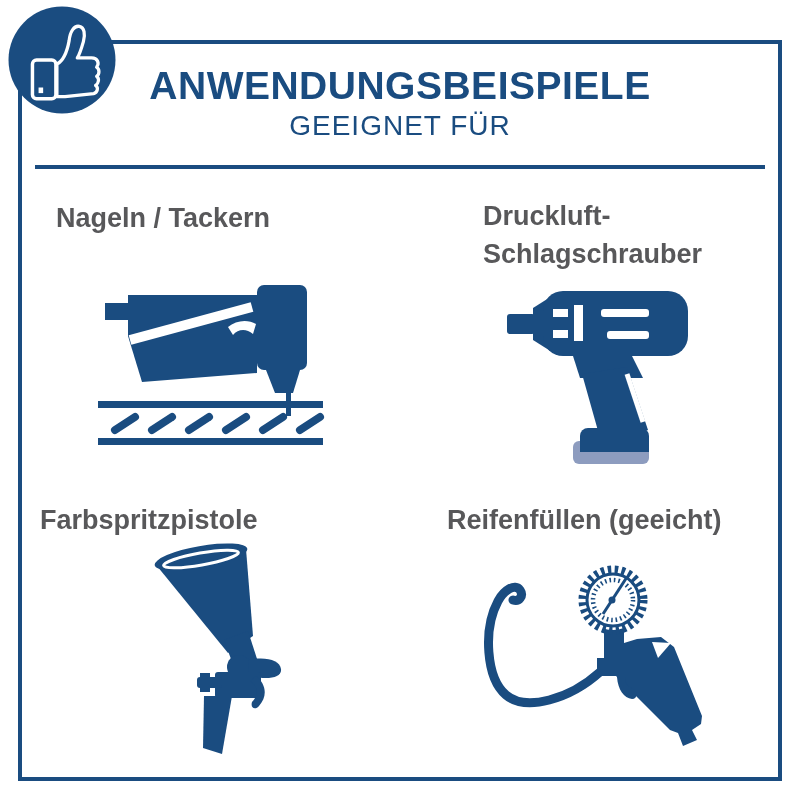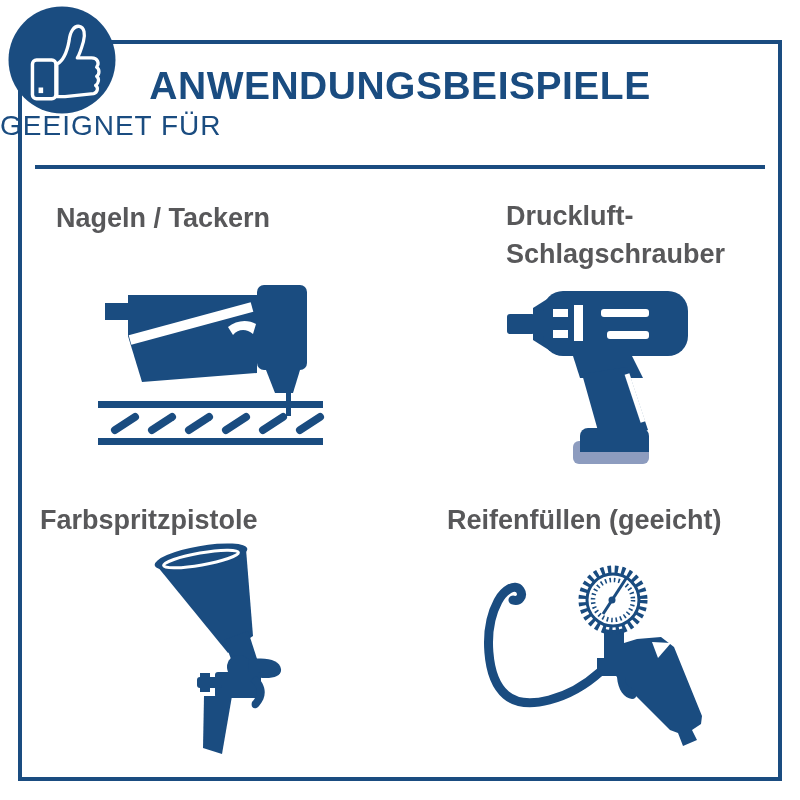--- a/index.html
+++ b/index.html
@@ -15,30 +15,30 @@
   .frame{
     position:absolute;left:18px;top:40px;width:756px;height:733px;
     border:4px solid var(--blue);background:#fff;box-sizing:content-box;
   }
   .badge{position:absolute;left:8px;top:6px;width:108px;height:108px;z-index:5;}
   .title{
     position:absolute;left:0;top:64px;width:800px;text-align:center;
     color:var(--blue);font-size:39px;font-weight:bold;letter-spacing:0.5px;z-index:2;
   }
   .subtitle{
-    position:absolute;left:0;top:110px;width:800px;
+    position:absolute;left:0;top:110px;width:800px;text-align:center;
     color:var(--blue);font-size:28px;font-weight:400;letter-spacing:1px;z-index:2;
   }
   .divider{position:absolute;left:35px;top:165px;width:730px;height:4px;background:var(--blue);z-index:2;}
   .item-label{
     position:absolute;color:var(--gray);font-weight:bold;font-size:27px;
     line-height:1.42;z-index:2;
   }
   .lbl-1{left:56px;top:199px;width:300px;}
-  .lbl-2{left:506px;top:197px;width:230px;}
+  .lbl-2{left:483px;top:197px;width:230px;}
   .lbl-3{left:40px;top:501px;width:300px;}
   .lbl-4{left:447px;top:501px;width:300px;}
   .icon{position:absolute;z-index:3;}
   .icon-nailgun{left:90px;top:270px;width:280px;height:200px;}
   .icon-wrench{left:480px;top:270px;width:240px;height:210px;}
   .icon-spray{left:100px;top:540px;width:280px;height:250px;}
   .icon-inflator{left:440px;top:540px;width:320px;height:250px;}
 </style>
 </head>
 <body>

